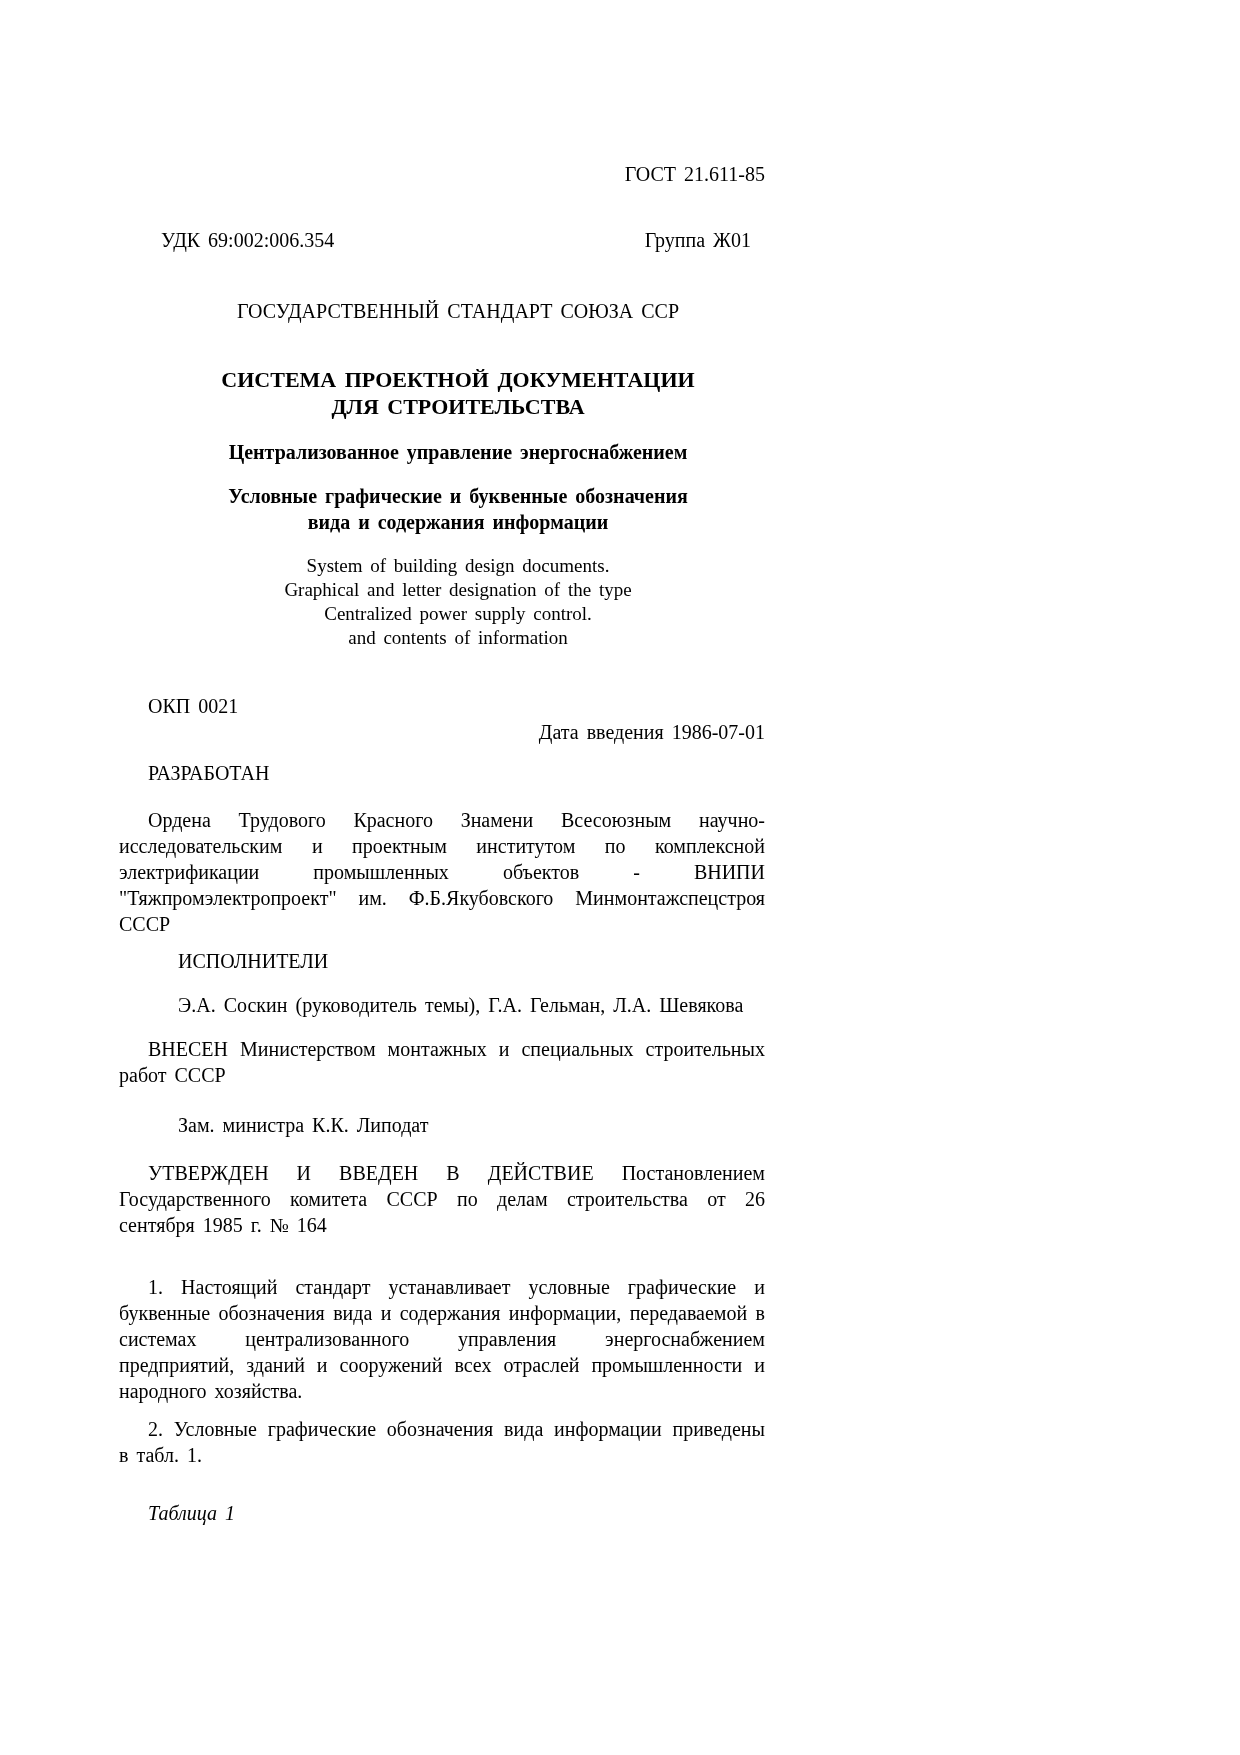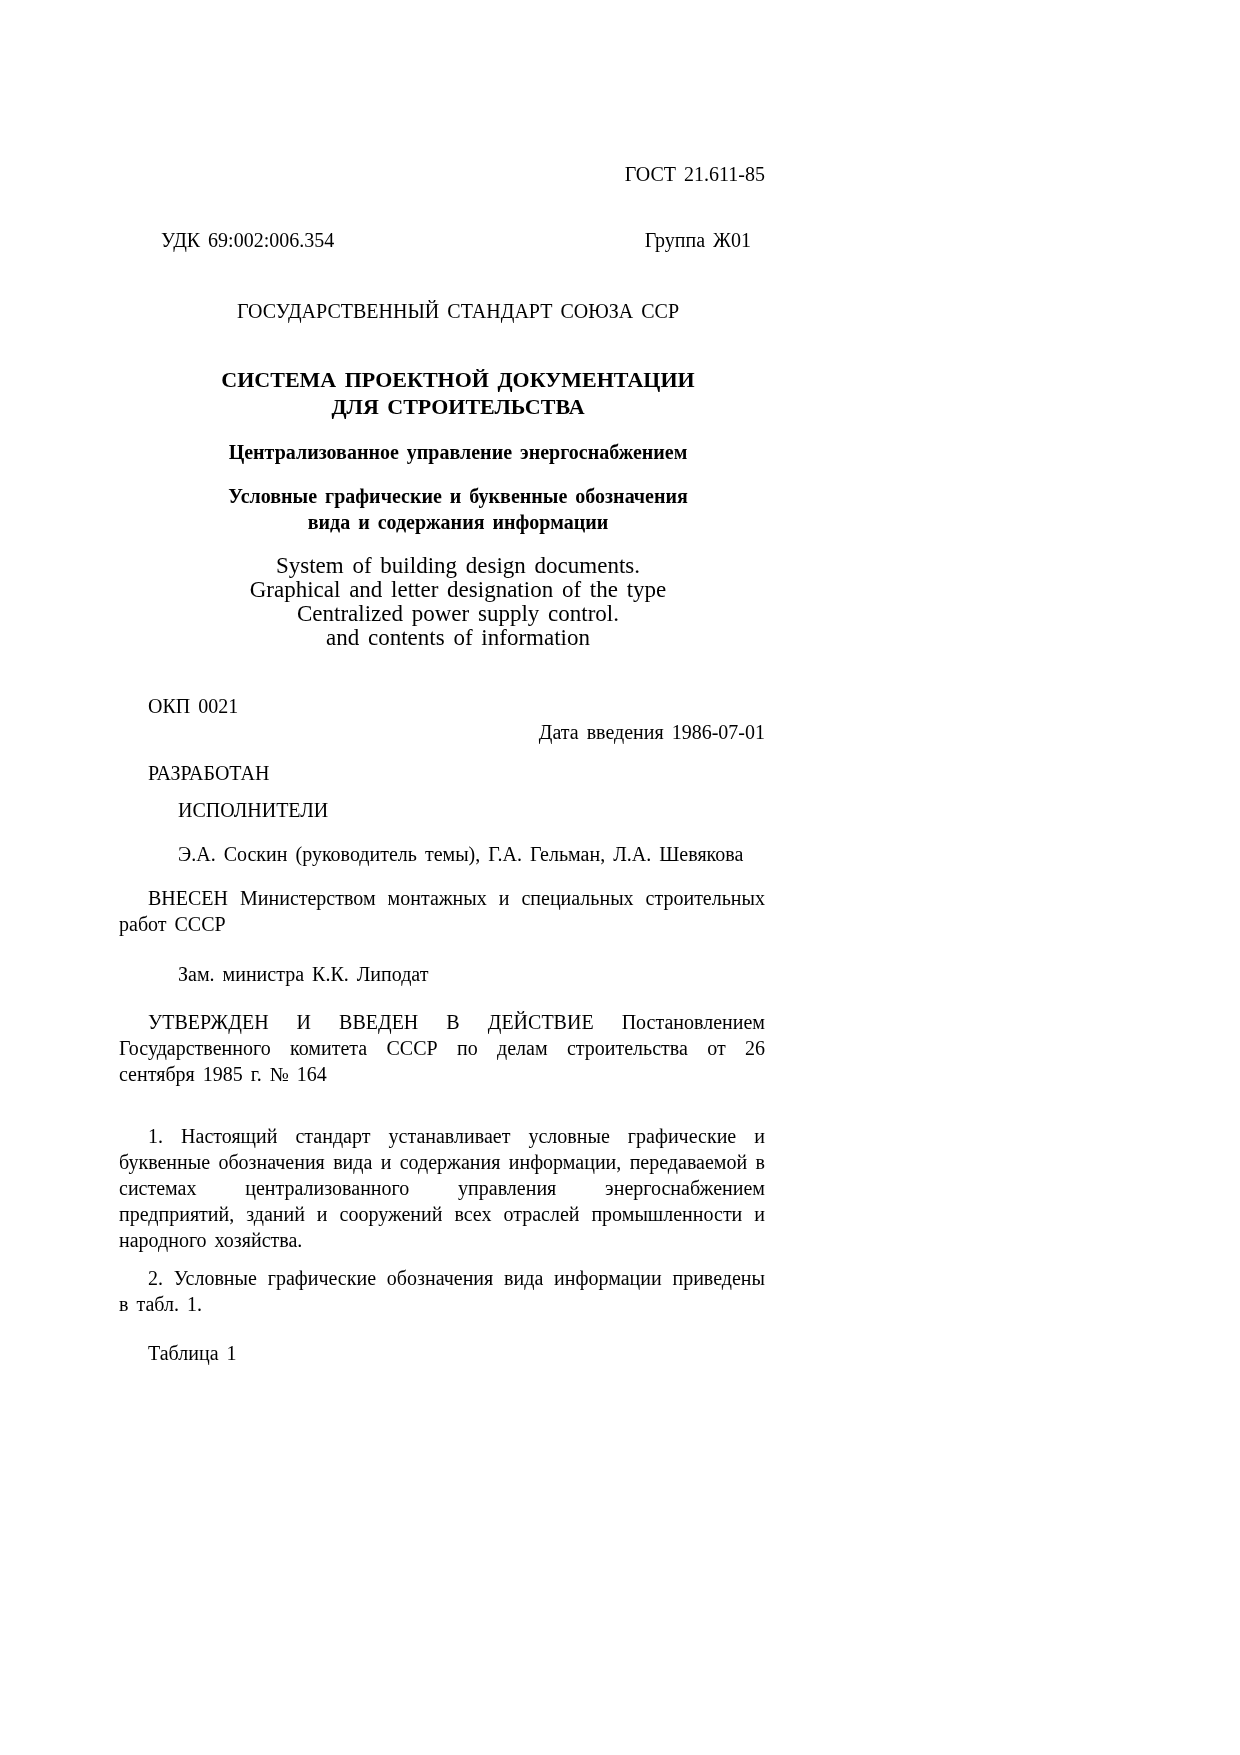--- a/index.html
+++ b/index.html
@@ -23,35 +23,35 @@
     word-spacing: 3px;
   }
   .gost-ref { margin-top: 151px; text-align: right; }
   .udk-row { margin-top: 40px; display: flex; justify-content: space-between;
              padding-left: 42px; padding-right: 14px; }
   .centered { text-align: center; margin-left: 32px; }
   .state-heading { margin-top: 45px; }
   .doc-title { margin-top: 42px; font-weight: bold; font-size: 22px; line-height: 27px; }
   .subtitle-1 { margin-top: 19px; font-weight: bold; }
   .subtitle-2 { margin-top: 18px; font-weight: bold; }
-  .english-block { margin-top: 19px; font-size: 23px; line-height: 24px; }
+  .english-block { margin-top: 19px; font-size: 19px; line-height: 24px; }
   .okp-line { margin-top: 43px; text-indent: 29px; }
   .date-line { text-align: right; }
   .razrabotan-line { margin-top: 15px; text-indent: 29px; }
   .para-justified { text-align: justify; text-indent: 29px; }
   .ordena-para { margin-top: 21px; }
   .ispolniteli-line { margin-top: 11px; text-indent: 59px; }
   .soskin-line { margin-top: 18px; text-indent: 59px; }
   .vnesen-para { margin-top: 18px; }
   .zam-line { margin-top: 24px; text-indent: 59px; }
   .utverzhden-para { margin-top: 22px; font-family: Liberation Serif, serif; }
   .clause1-para { margin-top: 36px; }
   .clause2-para { margin-top: 12px; }
   .table-caption-line { margin-top: 37px; text-indent: 29px; }
-  .table-label-line { margin-top: 23px; text-indent: 29px; }
+  .table-label-line { margin-top: 32px; text-indent: 29px; font-style: italic; }
 </style>
 </head>
 <body>
 
 <div class="page">
   <div class="content">
 
     <div class="gost-ref">ГОСТ 21.611-85</div>
 
     <div class="udk-row">
@@ -79,20 +79,21 @@
       <div>Centralized power supply control.</div>
       <div>and contents of information</div>
     </div>
 
     <div class="okp-line">ОКП 0021</div>
 
     <div class="date-line">Дата введения 1986-07-01</div>
 
     <div class="razrabotan-line">РАЗРАБОТАН</div>
 
+    <div class="para-justified ordena-para">Ордена Трудового Красного Знамени Всесоюзным научно-исследовательским и проектным институтом по комплексной электрификации промышленных объектов - ВНИПИ "Тяжпромэлектропроект" им. Ф.Б.Якубовского Минмонтажспецстроя СССР</div>
 
     <div class="ispolniteli-line">ИСПОЛНИТЕЛИ</div>
 
     <div class="soskin-line">Э.А. Соскин (руководитель темы), Г.А. Гельман, Л.А. Шевякова</div>
 
     <div class="para-justified vnesen-para">ВНЕСЕН Министерством монтажных и специальных строительных работ СССР</div>
 
     <div class="zam-line">Зам. министра К.К. Липодат</div>
 
     <div class="para-justified utverzhden-para">УТВЕРЖДЕН И ВВЕДЕН В ДЕЙСТВИЕ Постановлением Государственного комитета СССР по делам строительства от 26 сентября 1985 г. № 164</div>

